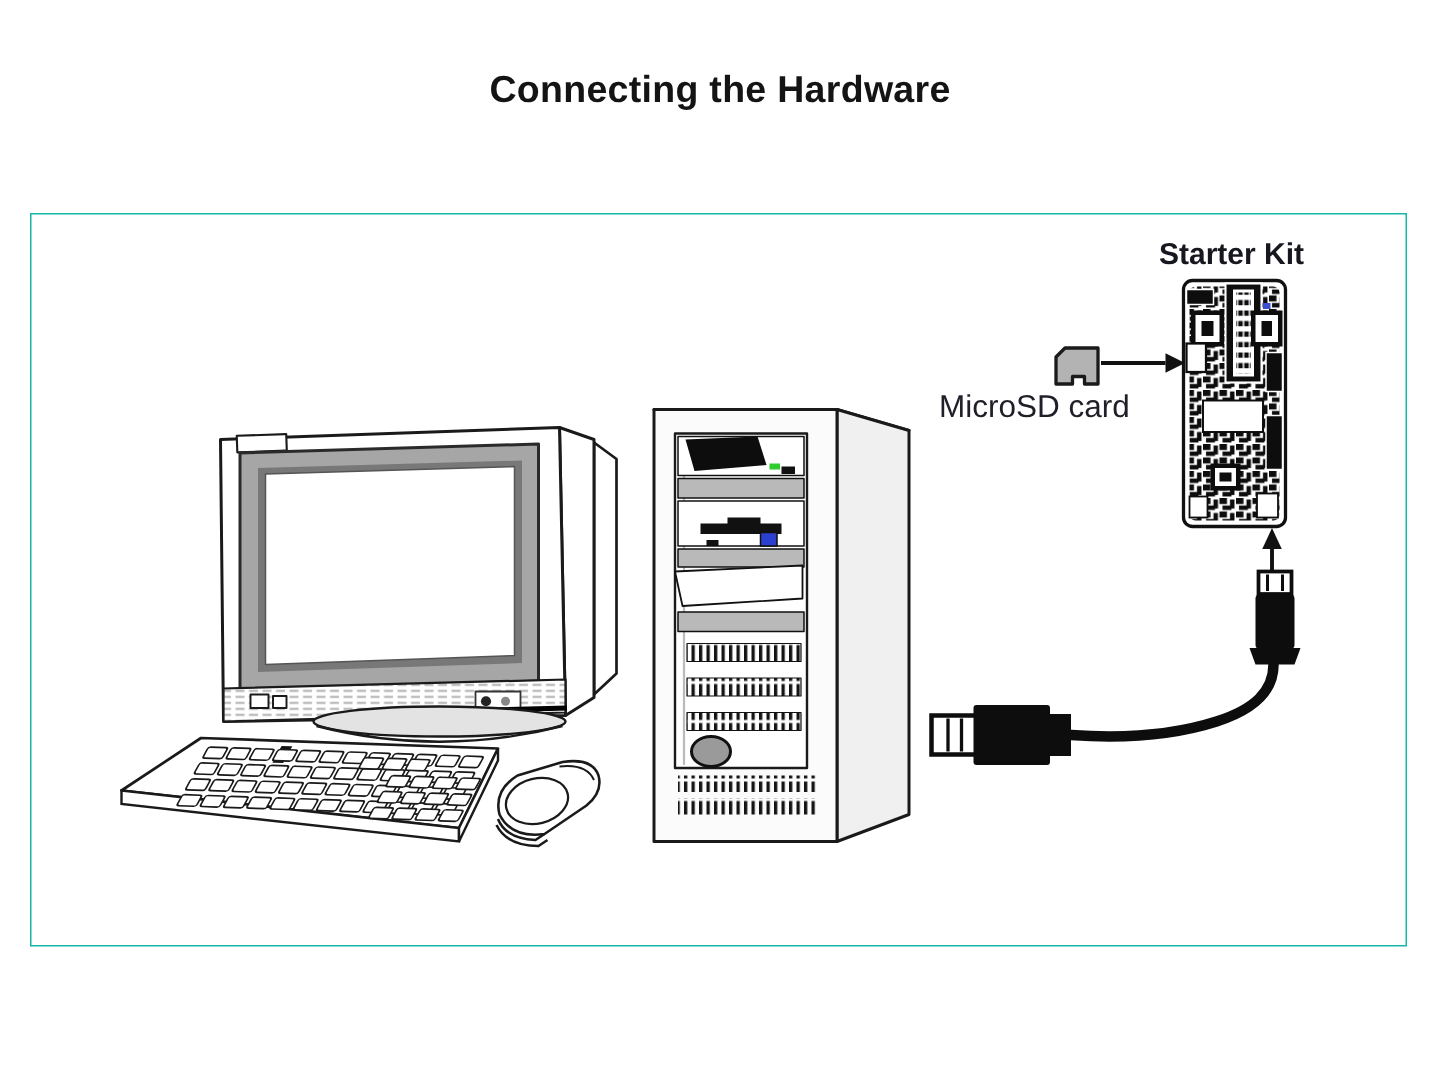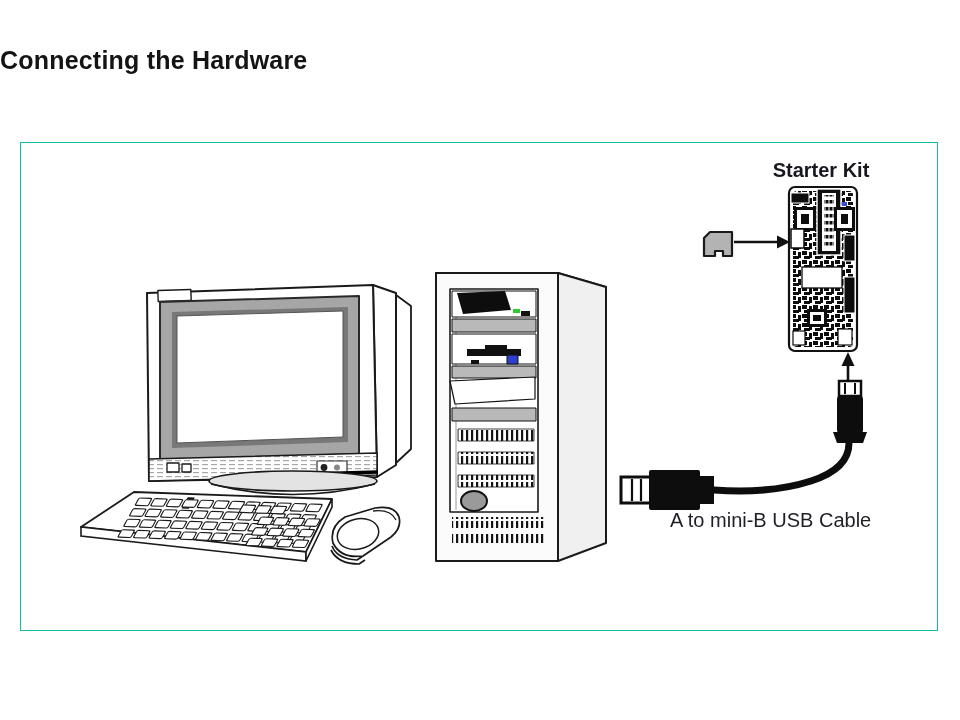--- a/index.html
+++ b/index.html
@@ -1,21 +1,21 @@
 <!DOCTYPE html>
 <html><head>
 <meta charset="utf-8">
 <style>
   html,body{margin:0;padding:0;}
   body{
     width:960px;height:720px;position:relative;overflow:hidden;
     background:#ffffff;font-family:"Liberation Sans",sans-serif;
   }
   .slide-title{
-    position:absolute;top:46px;left:0;width:960px;text-align:left;
+    position:absolute;top:46px;left:0;width:960px;text-align:center;
     font-size:25px;font-weight:bold;color:#141414;letter-spacing:.2px;
   }
   .diagram-frame{
     position:absolute;left:20px;top:142px;width:918px;height:489px;
     border:1px solid #14b8a6;box-sizing:border-box;background:#ffffff;
   }
   .diagram-frame svg{position:absolute;left:0;top:0;}
   .lbl{position:absolute;color:#1f1f28;white-space:nowrap;}
   .lbl-starter{left:740px;top:16px;width:120px;text-align:center;font-size:20px;font-weight:bold;color:#17171f;}
   .lbl-sd{left:605px;top:117px;font-size:21px;}
@@ -273,14 +273,14 @@
         <rect x="600" y="334" width="30" height="26" fill="#ffffff" stroke="#0d0d0d" stroke-width="3"></rect>
         <line x1="611" y1="336" x2="611" y2="358" stroke="#0d0d0d" stroke-width="2.2"></line>
         <line x1="620" y1="336" x2="620" y2="358" stroke="#0d0d0d" stroke-width="2.2"></line>
         <rect x="628" y="327" width="51" height="40" rx="2" fill="#0d0d0d"></rect>
         <rect x="677" y="333" width="16" height="28" fill="#0d0d0d"></rect>
       </g>
     </g>
   </svg>
 
   <div class="lbl lbl-starter">Starter Kit</div>
-  <div class="lbl lbl-cable">A to mini-B USB Cable</div>
+  <div class="lbl lbl-sd">MicroSD card</div>
 </div>
 
 </body></html>

